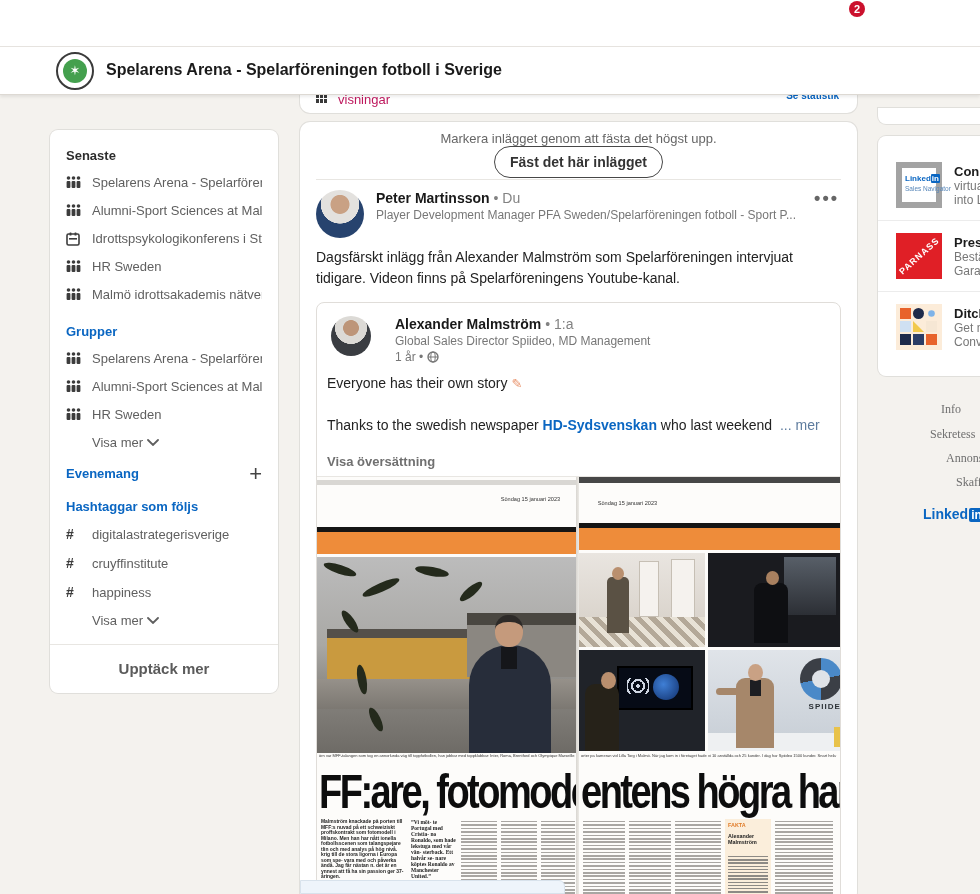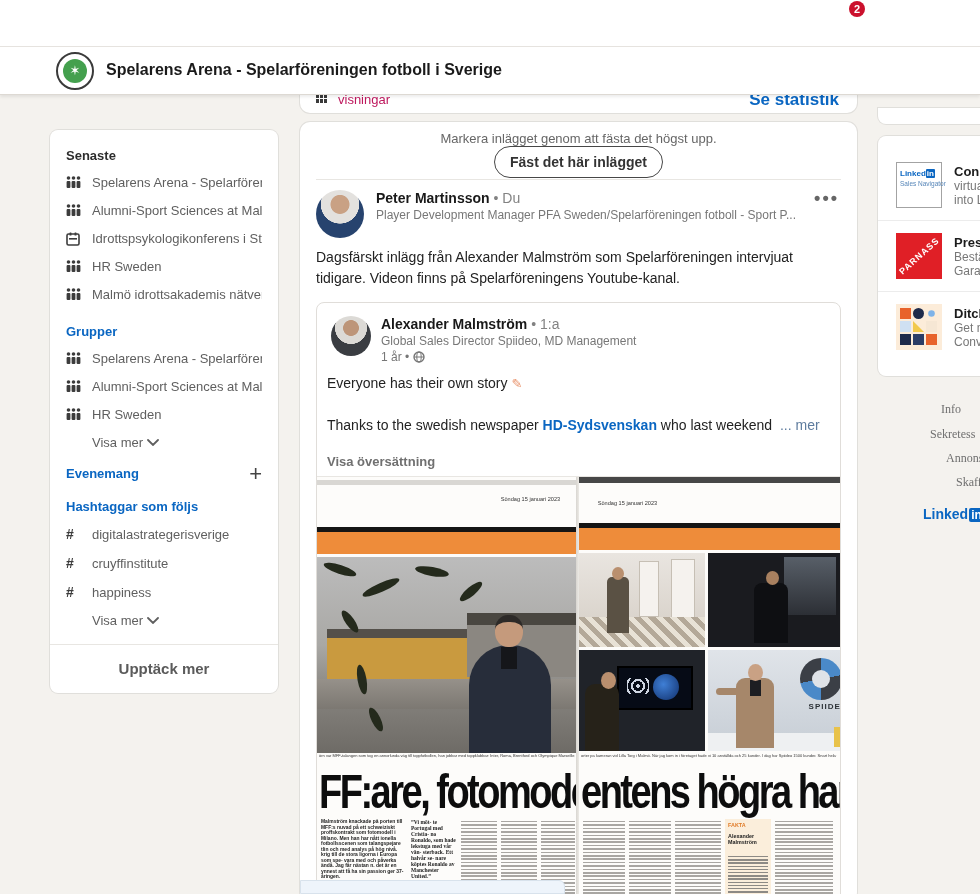--- a/index.html
+++ b/index.html
@@ -40,21 +40,21 @@
   .events-row { display:flex; justify-content:space-between; align-items:center; margin-bottom:18px; }
   .plus { font-size:22px; color:#444; font-weight:400; cursor:pointer; line-height:14px; }
   .discover { border-top:1px solid #e8e6e2; text-align:center; padding:15px 0 16px; font-size:15px; font-weight:bold; color:#5b5b5b; cursor:pointer; }
 
   
   .stats-sliver { left:300px; top:95px; width:557px; height:18px; background:#fff; border-radius:0 0 10px 10px; box-shadow:0 0 0 1px rgba(0,0,0,.08); overflow:hidden; }
   .stats-inner { position:absolute; top:-9px; left:0; width:100%; height:26px; display:flex; align-items:center; padding:0 16px; }
   .grid-icon { width:13px; height:11px; display:grid; grid-template-columns:3px 3px 3px; grid-template-rows:4px 4px; gap:1px; }
   .grid-icon span { background:#3a3a3a; }
   .stats-text { font-size:13px; color:#be185d; margin-left:9px; }
-  .stats-link { position:absolute; right:18px; top:4px; font-size:17px; font-weight:bold; color:#0a66c2; }
+  .stats-link { position:absolute; right:18px; top:4px; font-size:10px; font-weight:bold; color:#0a66c2; }
 
   .postcard { left:300px; top:122px; width:557px; height:780px; background:#fff; border-radius:10px; box-shadow:0 0 0 1px rgba(0,0,0,.08); }
   .pin-row { position:absolute; left:16px; right:16px; top:9px; height:40px; display:flex; align-items:center; justify-content:space-between;flex-direction:column; }
   .pin-text { font-size:13px; color:#666; }
   .pin-btn { border:1.5px solid #474747; background:#fff; border-radius:18px; padding:7px 15px; font-size:14px; font-weight:bold; color:#333; cursor:pointer; font-family:inherit; }
   .pin-divider { position:absolute; left:16px; right:16px; top:57px; height:1px; background:#e8e6e2; }
 
   .avatar { border-radius:50%; background:radial-gradient(circle at 50% 30%, #c9a184 0 22%, #e3e1de 24% 46%, #27436e 47%); }
   .avatar.dark { background:radial-gradient(circle at 50% 30%, #bd9579 0 22%, #dcdad6 24% 46%, #3a3d42 47%); }
   .post-head { position:absolute; left:16px; top:68px; display:flex; gap:12px; }
@@ -62,21 +62,21 @@
   .name-line b { color:#191919; }
   .gray { color:#828282; }
   .headline { font-size:12px; color:#777; margin-top:2px; white-space:nowrap; overflow:hidden; max-width:440px; }
   .badge-line { font-size:12px; margin-top:3px; color:#777; }
   .badge-line .adm { color:#44619d; font-weight:bold; }
   .badge-line .star { color:#44619d; font-size:11px; }
   .post-menu { position:absolute; right:18px; top:66px; color:#666; font-size:18px; letter-spacing:2px; font-weight:bold; cursor:pointer; }
   .post-body { position:absolute; left:16px; top:125px; font-size:14px; color:#222; line-height:21px; }
 
   .embedded { position:absolute; left:16px; top:180px; width:525px; height:600px; border:1px solid #e0ddd9; border-radius:8px; overflow:hidden; background:#fff; }
-  .emb-head { position:absolute; left:14px; top:13px; display:flex; gap:10px; }
+  .emb-head { position:absolute; left:14px; top:13px; display:flex; gap:24px; }
   .emb-sub { font-size:12px; color:#777; margin-top:2px; }
   .emb-time { font-size:12px; color:#777; margin-top:2px; display:flex; align-items:center; gap:4px; }
   .emb-text1 { position:absolute; left:10px; top:72px; font-size:14px; color:#222; }
   .pen { color:#e8926b; font-size:13px; }
   .emb-text2 { position:absolute; left:10px; top:114px; font-size:14px; color:#222; white-space:nowrap; }
   .emb-text2 .lnk { color:#0a66c2; font-weight:bold; }
   .emb-text2 .mer { color:#5e7c9e; }
   .translate { position:absolute; left:10px; top:151px; font-size:13px; color:#707070; font-weight:bold; cursor:pointer; }
 
   
@@ -141,21 +141,21 @@
   .p4 .chair { position:absolute; right:10px; bottom:4px; width:12px; height:20px; background:#e8c24a; }
 
   
   .rail-sliver { left:878px; top:108px; width:180px; height:16px; background:#fff; border-radius:0 0 8px 8px; box-shadow:0 0 0 1px rgba(0,0,0,.08); }
   .adcard { left:878px; top:136px; width:200px; background:#fff; border-radius:8px; box-shadow:0 0 0 1px rgba(0,0,0,.08); padding:14px 0; }
   .ad { display:flex; gap:12px; padding:12px 18px; align-items:center; border-top:1px solid #ececec; cursor:pointer; }
   .ad:first-child { border-top:none; }
   .adlogo { flex:0 0 46px; width:46px; height:46px; }
   .adtext .t { font-size:13px; font-weight:bold; color:#1c1c1c; white-space:nowrap; }
   .adtext .l { font-size:12px; color:#777; white-space:nowrap; }
-  .logo-sn { border:1px solid #a3a3a3; background:#fff; padding:6px 3px; }
+  .logo-sn { border:6px solid #a3a3a3; background:#fff; padding:6px 3px; }
   .logo-sn .row { font-size:8px; font-weight:bold; color:#0a66c2; white-space:nowrap; }
   .logo-sn .in { background:#0a66c2; color:#fff; border-radius:1px; padding:0 1px; }
   .logo-sn .sub { font-size:6.5px; color:#5887b9; margin-top:2px; white-space:nowrap; }
   .logo-parnass { background:#e01f26; display:flex; align-items:center; justify-content:center; }
   .logo-parnass span { color:#fff; font-weight:bold; font-size:9px; letter-spacing:1px; transform:rotate(-42deg); }
   .logo-grid { background:#fcecd9; display:grid; grid-template-columns:repeat(3,11px); grid-template-rows:repeat(3,11px); gap:2px; padding:4px; }
   .lg { width:11px; height:11px; }
 
   .rail-links { font-size:12px; color:#6f6f6f; white-space:nowrap;font-family:Liberation Serif, serif; }
   .rail-logo { font-size:14px; font-weight:bold; color:#0a66c2; }

